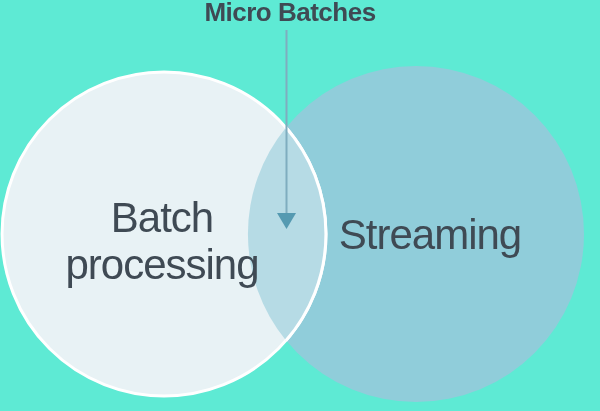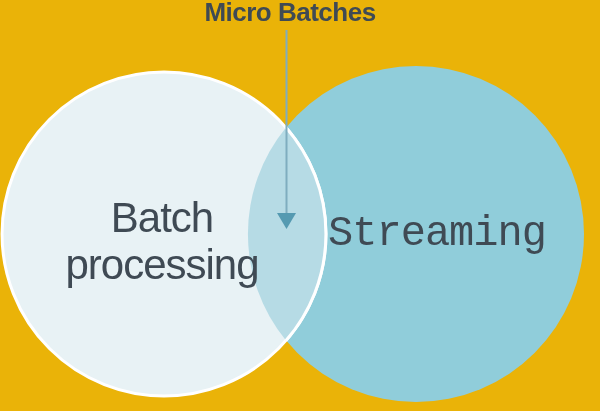--- a/index.html
+++ b/index.html
@@ -1,20 +1,20 @@
 <!DOCTYPE html>
 <html><head>
 <meta charset="utf-8">
 <style>
   html, body { margin: 0; padding: 0; }
   .stage {
     position: relative;
     width: 600px;
     height: 411px;
-    background: #eab308;
+    background: #5eead4;
     overflow: hidden;
     font-family: "Liberation Sans", sans-serif;
   }
   .venn-svg { position: absolute; top: 0; left: 0; display: block; }
   .label { position: absolute; text-align: center; }
   .title-label {
     top: -3px;
     left: 140px;
     width: 300px;
     font-size: 26px;
@@ -25,26 +25,25 @@
     top: 194px;
     left: 12px;
     width: 300px;
     font-size: 42px;
     line-height: 47px;
     letter-spacing: -1px;
     white-space: pre-line;
   }
   .streaming-label {
     top: 211px;
-    left: 287px;
+    left: 280px;
     width: 300px;
     font-size: 42px;
     line-height: 47px;
     letter-spacing: -1px;
-    font-family: Liberation Mono, monospace;
   }
 </style>
 </head>
 <body>
 
 <div class="stage">
 
   <svg class="venn-svg" width="600" height="411" viewBox="0 0 600 411">
 
     <circle cx="416" cy="234" r="168" fill="#90cdda"></circle>

